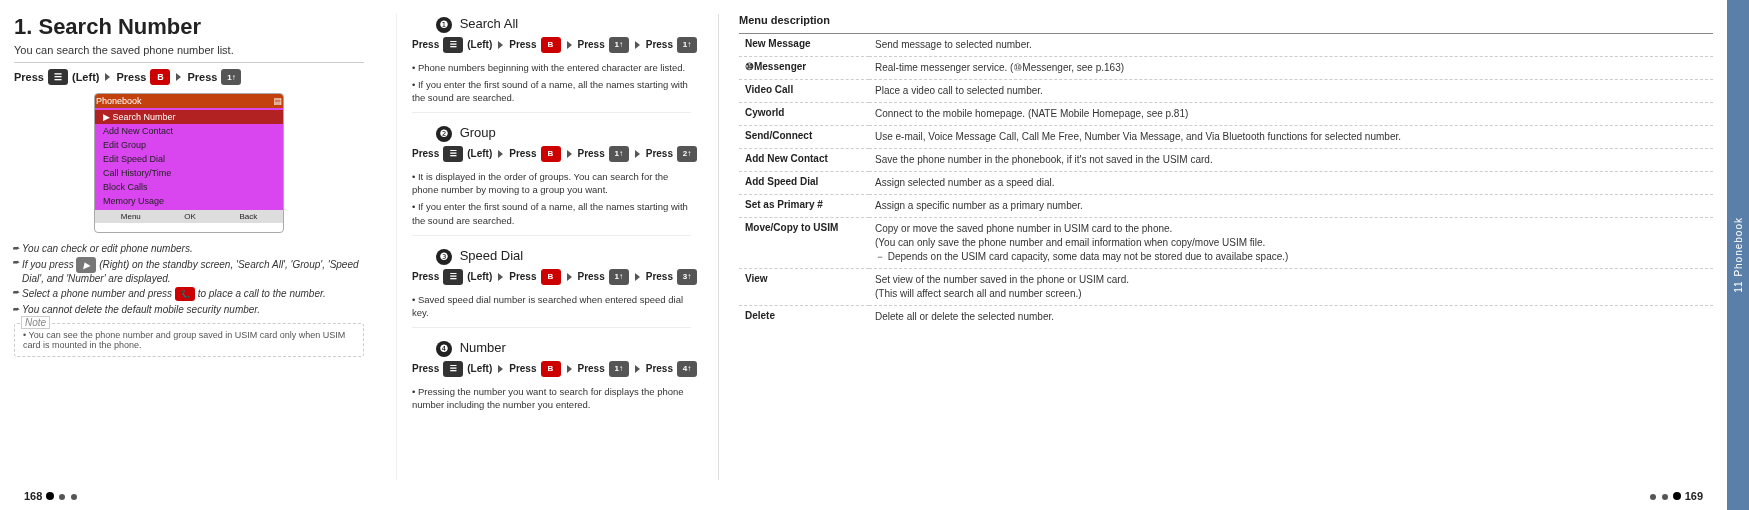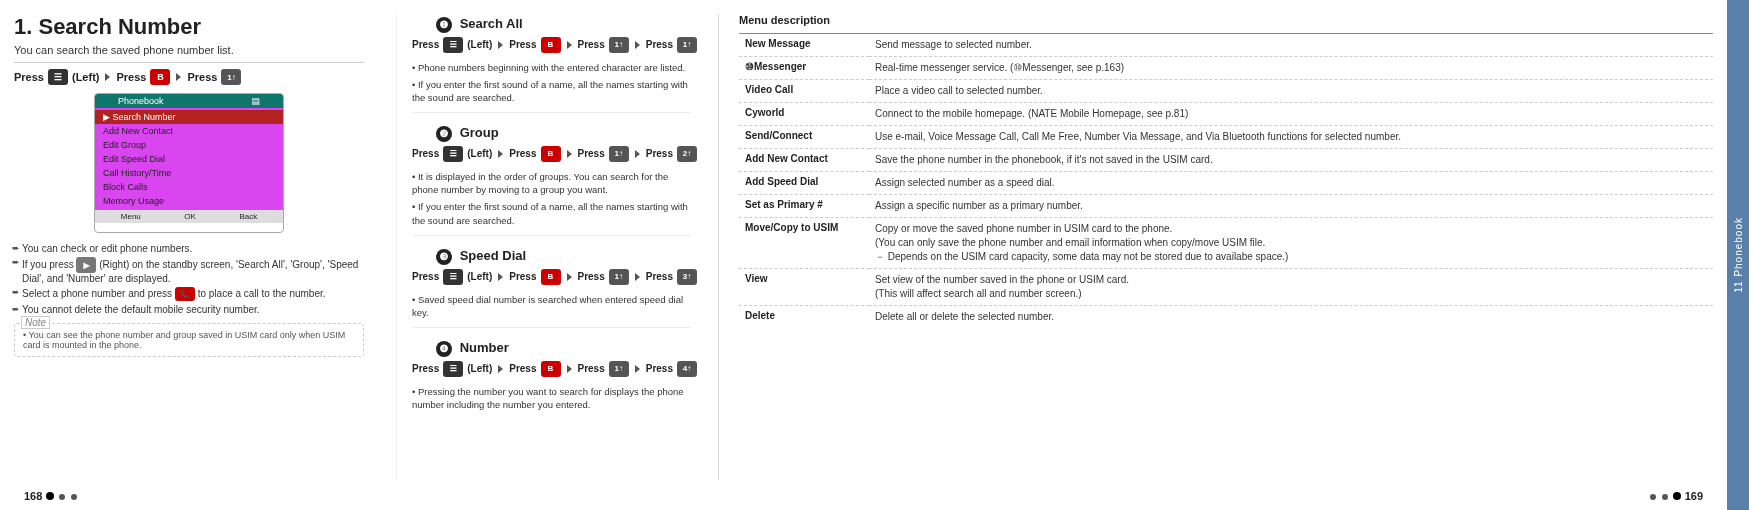--- a/index.html
+++ b/index.html
@@ -67,24 +67,24 @@
       border: 1px solid #aaa;
       border-radius: 4px;
       width: 190px;
       height: 140px;
       margin: 0 auto 10px auto;
       overflow: hidden;
       background: #fff;
     }
 
     .phone-screen-header {
-      background: #0f766e;
+      background: #c2410c;
       color: #fff;
       font-size: 9px;
-      padding: 2px 23px;
+      padding: 2px 1px;
       display: flex;
       align-items: center;
       justify-content: space-between;
     }
 
     .phone-screen-menu {
       background: #d946ef;
       padding: 2px 0;
     }
 
@@ -111,20 +111,21 @@
     .bullet-points {
       margin-top: 4px;
     }
 
     .bullet-item {
       font-size: 10px;
       color: #333;
       margin-bottom: 3px;
       padding-left: 8px;
       position: relative;
+      font-style: italic;
     }
 
     .bullet-item::before {
       content: '➨';
       position: absolute;
       left: -2px;
       font-size: 9px;
       color: #555;
     }
 
@@ -153,21 +154,21 @@
     
     .middle-section {
       width: 310px;
       flex-shrink: 0;
       padding: 0 15px;
       border-left: 1px solid #eee;
     }
 
     .section-title {
       font-size: 13px;
-      font-weight: bold;
+      font-weight: normal;
       margin-bottom: 4px;
       margin-top: 2px;
       padding-left: 24px;
     }
 
     .section-number {
       display: inline-flex;
       align-items: center;
       justify-content: center;
       width: 16px;

